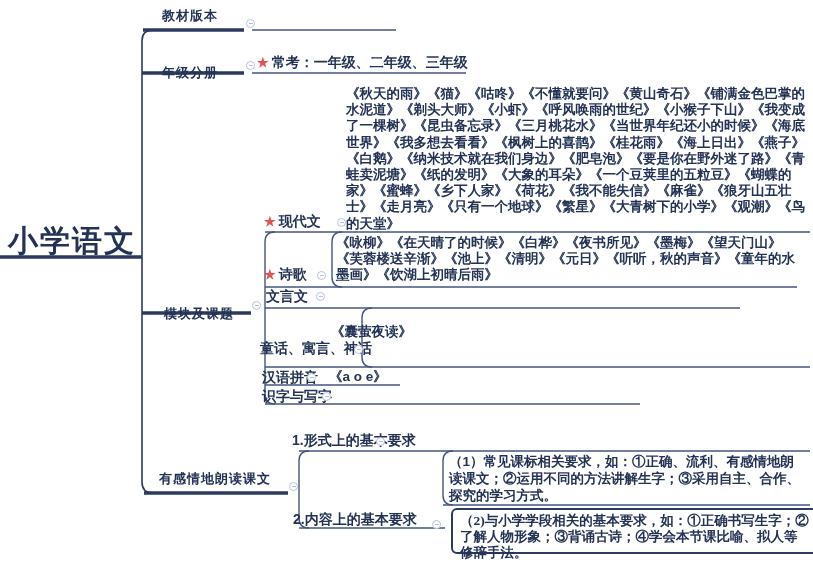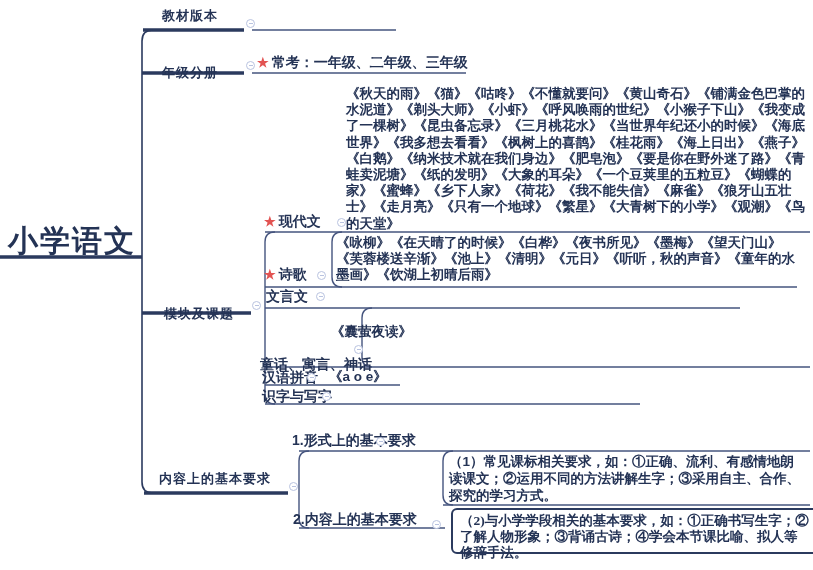--- a/index.html
+++ b/index.html
@@ -97,38 +97,38 @@
   </div>
   <div class="collapse" style="left:317px;top:271px;"></div>
   <div class="content" style="left:336px;top:235px;width:464px;">《咏柳》《在天晴了的时候》《白桦》《夜书所见》《墨梅》《望天门山》《芙蓉楼送辛渐》《池上》《清明》《元日》《听听，秋的声音》《童年的水墨画》《饮湖上初晴后雨》</div>
 
   <div class="node lbl2" style="left:266px;top:288px;">
     <span>文言文</span>
   </div>
   <div class="collapse" style="left:316px;top:292px;"></div>
   <div class="content" style="left:331px;top:289px;white-space:nowrap;margin-top:35px;">《囊萤夜读》</div>
 
-  <div class="node lbl2" style="left:260px;top:340px;margin-top:16px;">
+  <div class="node lbl2" style="left:260px;top:340px;">
     <span>童话、寓言、神话</span>
   </div>
   <div class="collapse" style="left:354px;top:345px;"></div>
 
   <div class="node lbl2" style="left:262px;top:369px;">
     <span>汉语拼音</span>
   </div>
   <div class="collapse" style="left:307px;top:373px;"></div>
   <div class="content" style="left:329px;top:369px;white-space:nowrap;">《a o e》</div>
 
   <div class="node lbl2" style="left:262px;top:388px;">
     <span>识字与写字</span>
   </div>
   <div class="collapse" style="left:322px;top:392px;"></div>
 
   <div class="node lbl1" style="left:159px;top:470px;">
-    <span>内容上的基本要求</span>
+    <span>有感情地朗读课文</span>
   </div>
   <div class="collapse" style="left:289px;top:482px;"></div>
 
   <div class="node lbl2" style="left:292px;top:432px;">
     <span>1.形式上的基本要求</span>
   </div>
   <div class="collapse" style="left:376px;top:437px;"></div>
 
   <div class="node lbl2" style="left:293px;top:511px;">
     <span>2.内容上的基本要求</span>

